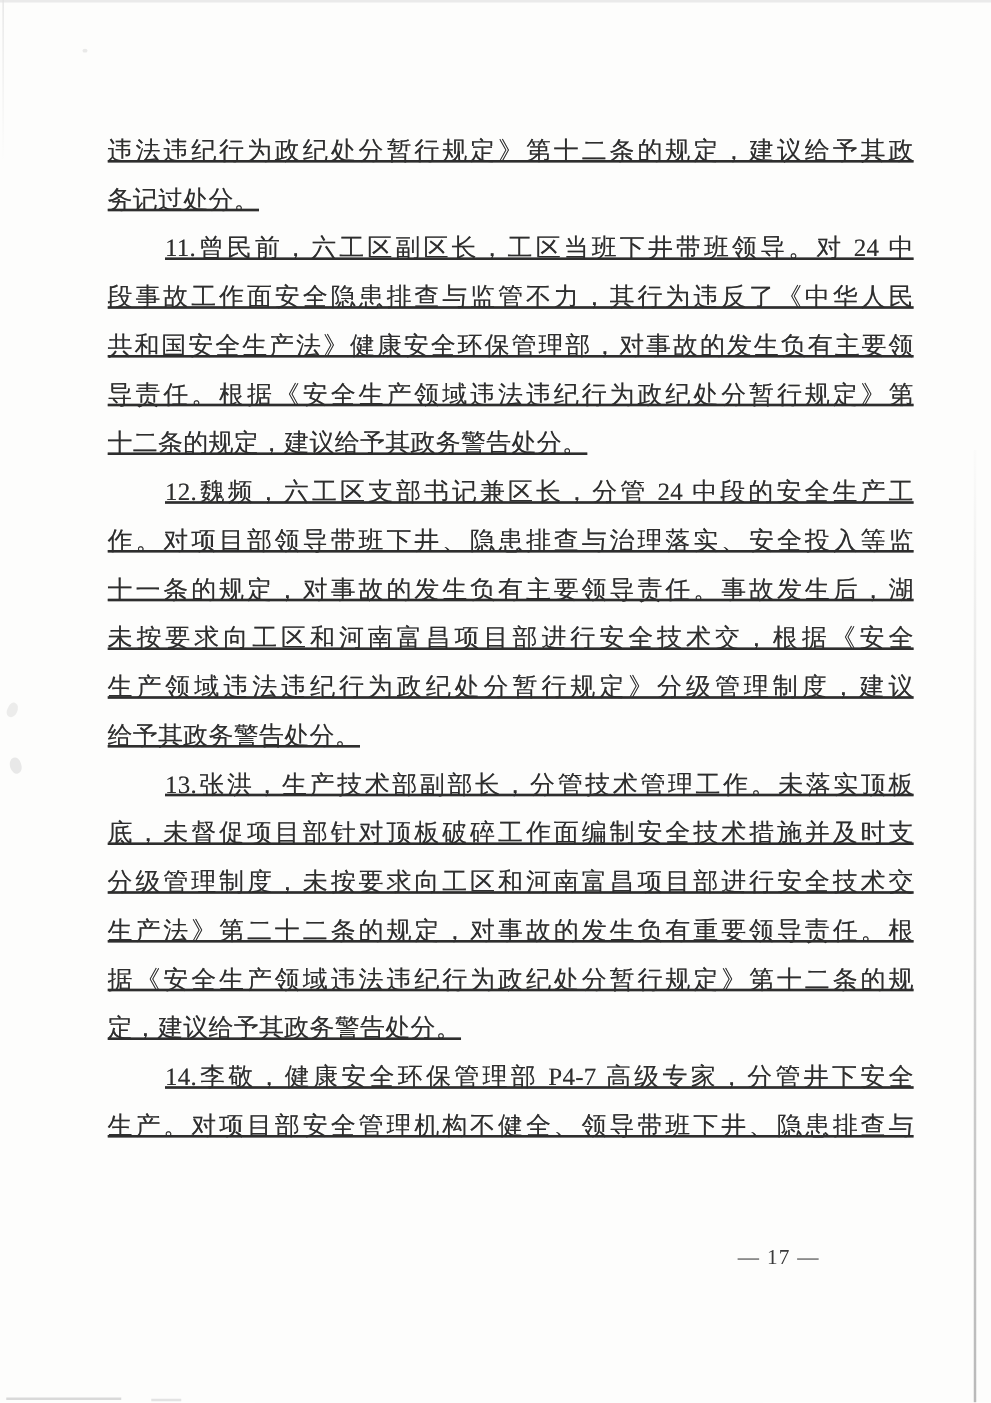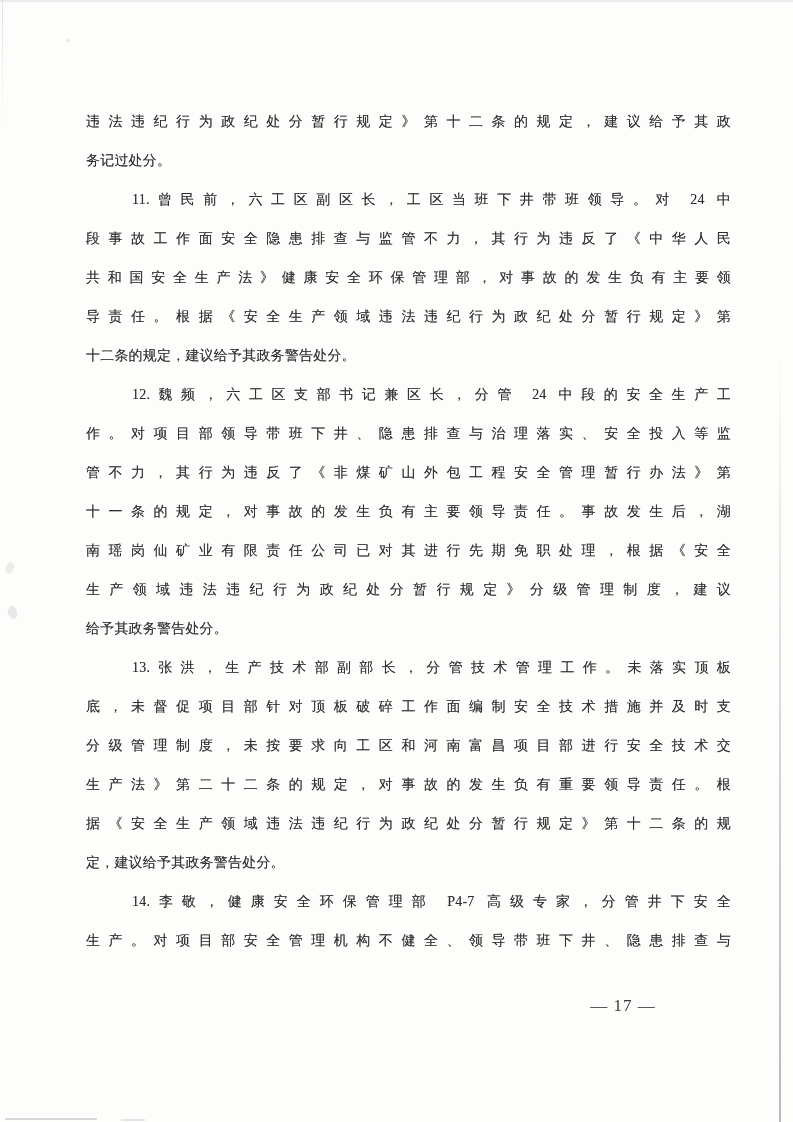--- a/index.html
+++ b/index.html
@@ -17,29 +17,30 @@
   }
   
   .text-block {
     position: absolute;
     left: 86px; top: 102px;
     width: 645px;
   }
   .line {
     height: 39px;
     line-height: 39px;
-    font-size: 14px;
+    font-size: 20px;
     letter-spacing: 0.2px;
     text-align: justify;
     text-align-last: justify;
     overflow: hidden;
     white-space: nowrap;
     color: #2e2e2e;
     
     text-shadow: 0 0 0.4px rgba(70,70,70,0.55);
+    text-decoration: underline;
   }
   .line.end {
     text-align: center;
     text-align-last: left;
   }
   .line.indent {
     text-indent: 46px;
   }
   .page-number {
     position: absolute;
@@ -126,23 +127,22 @@
       <div class="line indent">11.曾民前，六工区副区长，工区当班下井带班领导。对 24 中</div>
       <div class="line">段事故工作面安全隐患排查与监管不力，其行为违反了《中华人民</div>
       <div class="line">共和国安全生产法》健康安全环保管理部，对事故的发生负有主要领</div>
       <div class="line">导责任。根据《安全生产领域违法违纪行为政纪处分暂行规定》第</div>
       <div class="line end">十二条的规定，建议给予其政务警告处分。</div>
     </div>
 
     <div>
       <div class="line indent">12.魏频，六工区支部书记兼区长，分管 24 中段的安全生产工</div>
       <div class="line">作。对项目部领导带班下井、隐患排查与治理落实、安全投入等监</div>
-      <div class="line">管不力，其行为违反了《非煤矿山外包工程安全管理暂行办法》第</div>
       <div class="line">十一条的规定，对事故的发生负有主要领导责任。事故发生后，湖</div>
-      <div class="line">南瑶岗仙矿业有限责任公司已对其进行先期免职处理，根据《安全</div>
+      <div class="line">未按要求向工区和河南富昌项目部进行安全技术交，根据《安全</div>
       <div class="line">生产领域违法违纪行为政纪处分暂行规定》分级管理制度，建议</div>
       <div class="line end">给予其政务警告处分。</div>
     </div>
 
     <div>
       <div class="line indent">13.张洪，生产技术部副部长，分管技术管理工作。未落实顶板</div>
       <div class="line">底，未督促项目部针对顶板破碎工作面编制安全技术措施并及时支</div>
       <div class="line">分级管理制度，未按要求向工区和河南富昌项目部进行安全技术交</div>
       <div class="line">生产法》第二十二条的规定，对事故的发生负有重要领导责任。根</div>
       <div class="line">据《安全生产领域违法违纪行为政纪处分暂行规定》第十二条的规</div>

